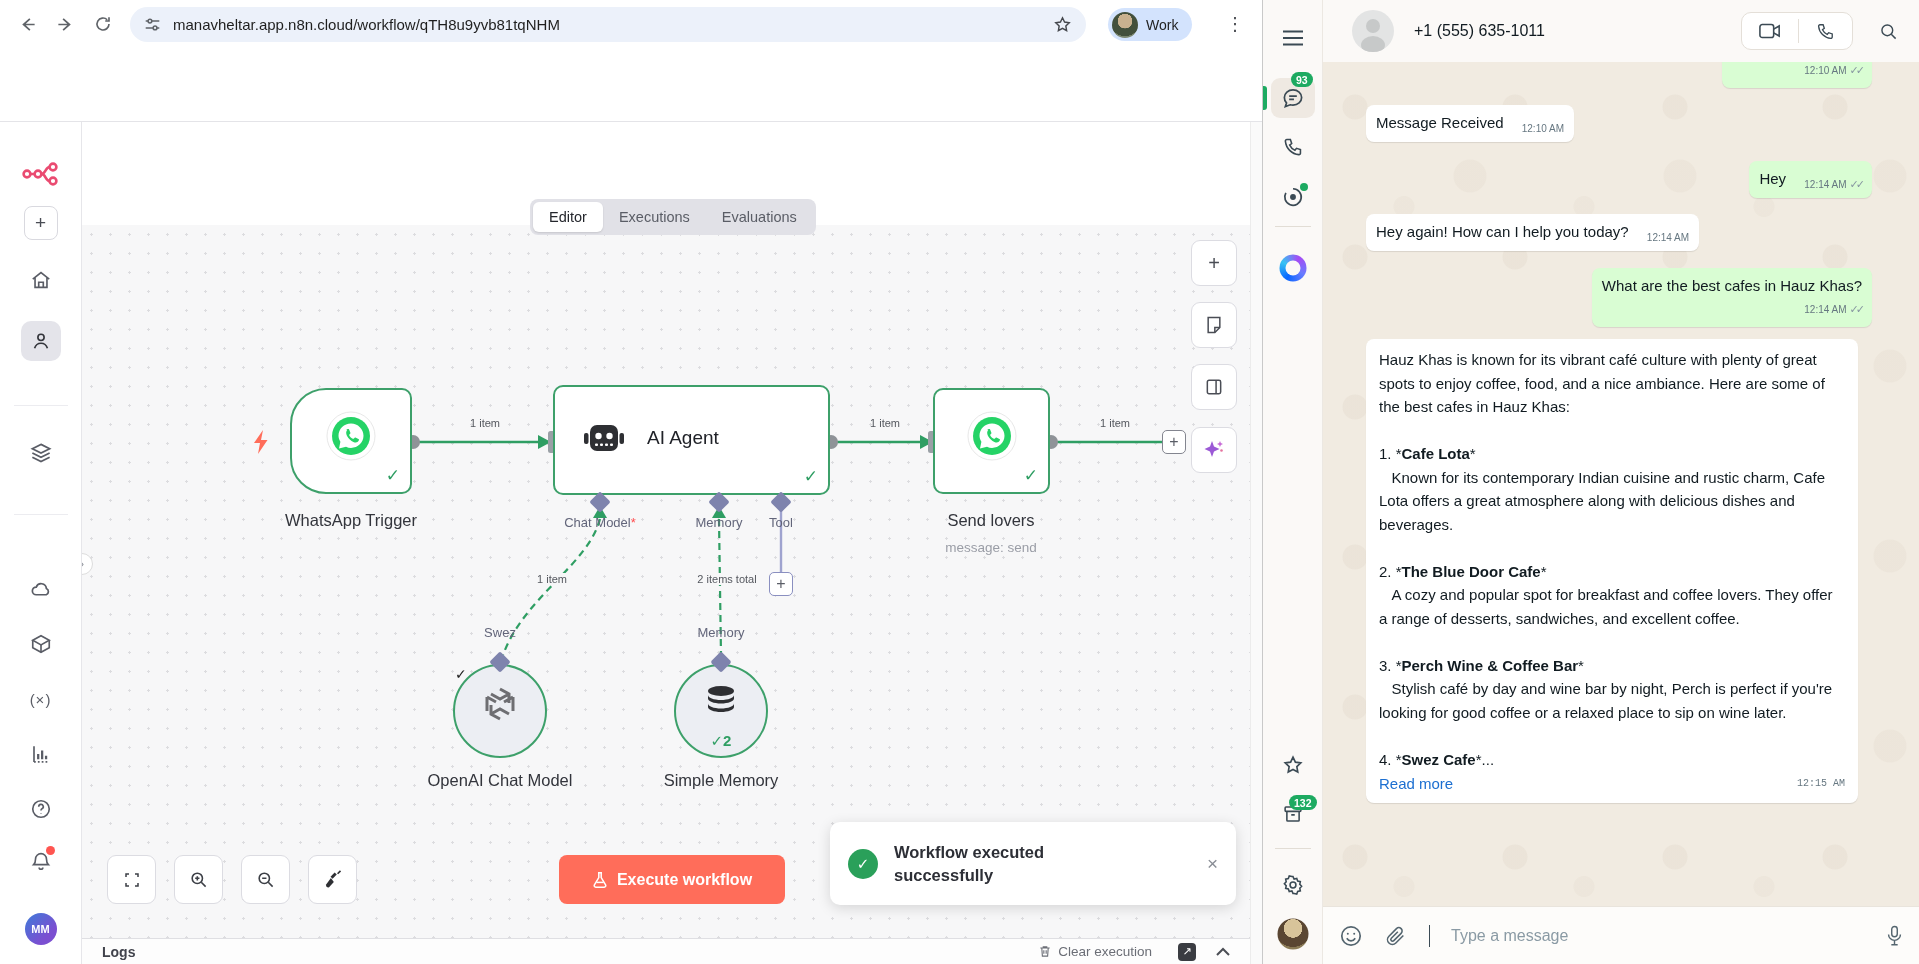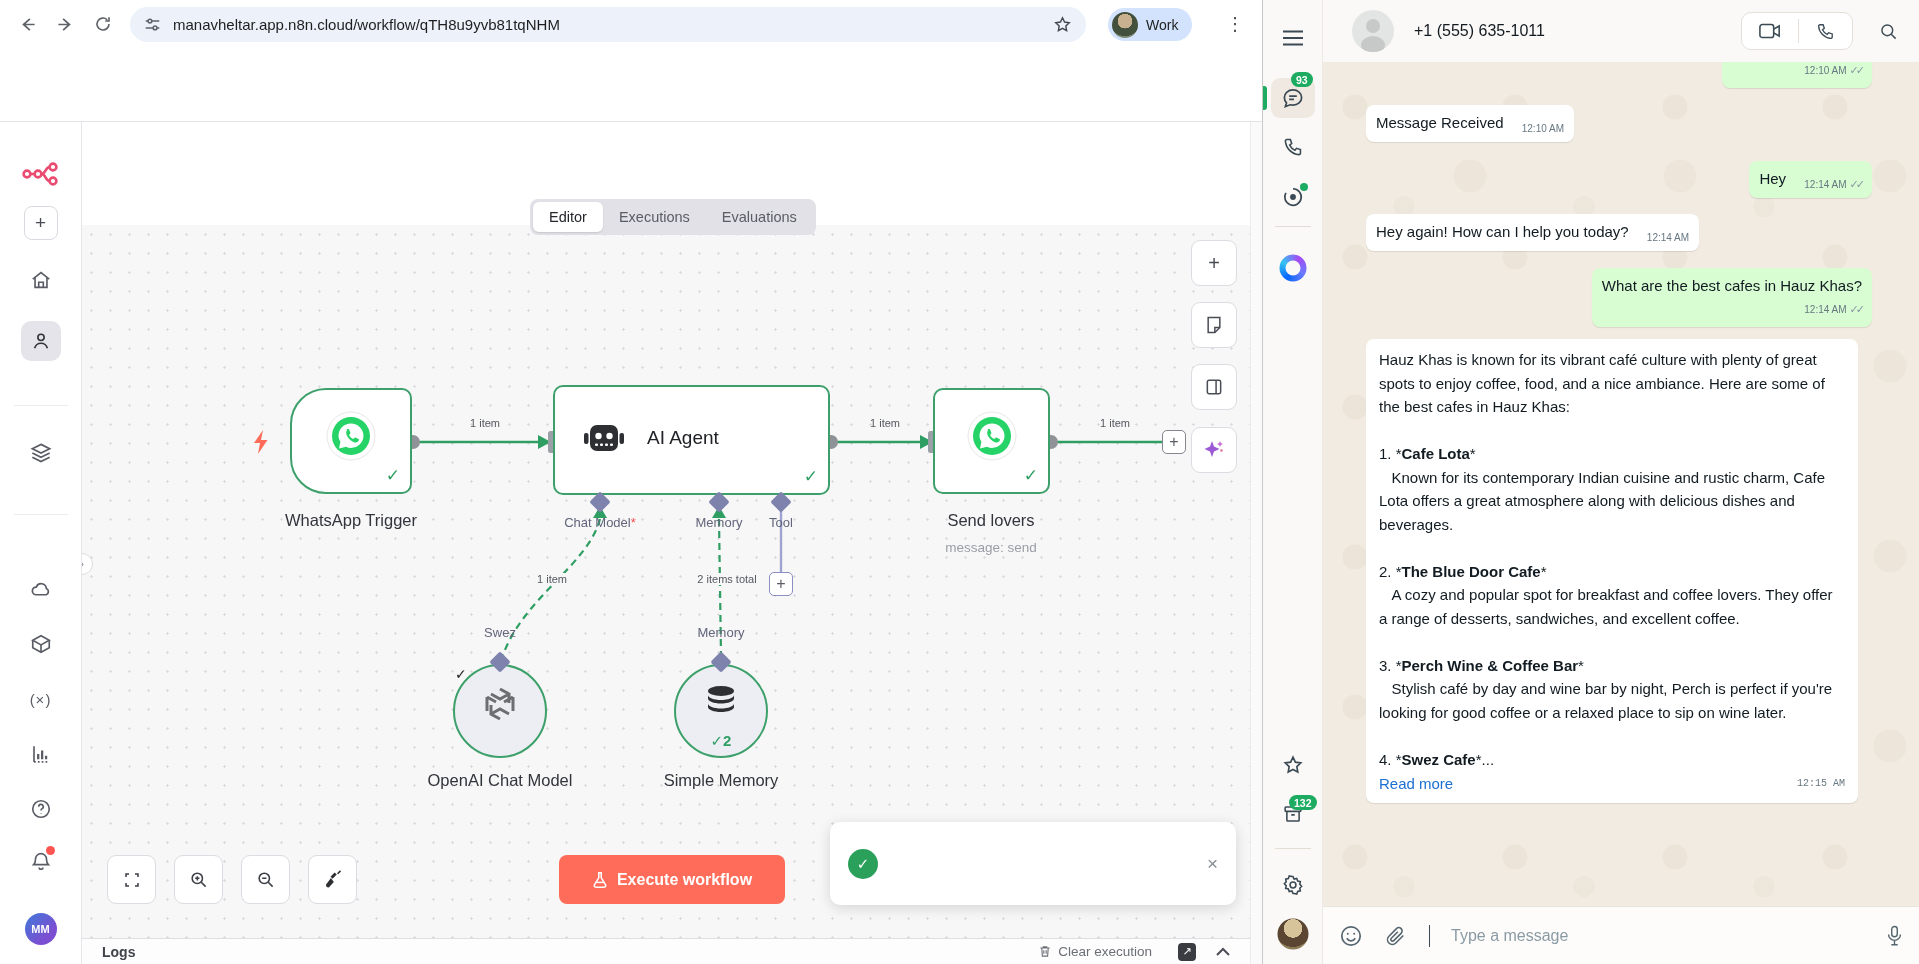--- a/index.html
+++ b/index.html
@@ -432,20 +432,21 @@
           <svg width="16" height="18" viewBox="0 0 20 22" fill="none" stroke="#fff" stroke-width="1.9">
             <path d="M7.5 2h5M8.5 2v6l-5.5 9a2 2 0 0 0 1.8 3h10.4a2 2 0 0 0 1.8-3l-5.5-9V2"></path>
             <path d="M5.5 14h9"></path>
           </svg>
         </span>
       <span>Execute workflow</span>
     </button>
 
     <div class="toast">
       <span class="toast-ok">✓</span>
+      <span style="font-size:16.5px;font-weight:600;color:#2d2f36;line-height:23px;width:250px;">Workflow executed successfully</span>
       <span style="margin-left:auto;color:#8a8e96;font-size:19px;cursor:pointer;">×</span>
     </div>
   </div>
 
   <div class="abs logs">
     <span style="font-size:14px;font-weight:600;color:#41434c;">Logs</span>
     <span style="margin-left:auto;display:flex;align-items:center;gap:6px;color:#6b6e76;font-size:13.5px;">
       <span>
           <svg width="14" height="15" viewBox="0 0 24 24" fill="none" stroke="currentColor" stroke-width="1.9">
             <path d="M4 6h16M9 6V4h6v2M6.5 6l1 14h9l1-14"></path>

